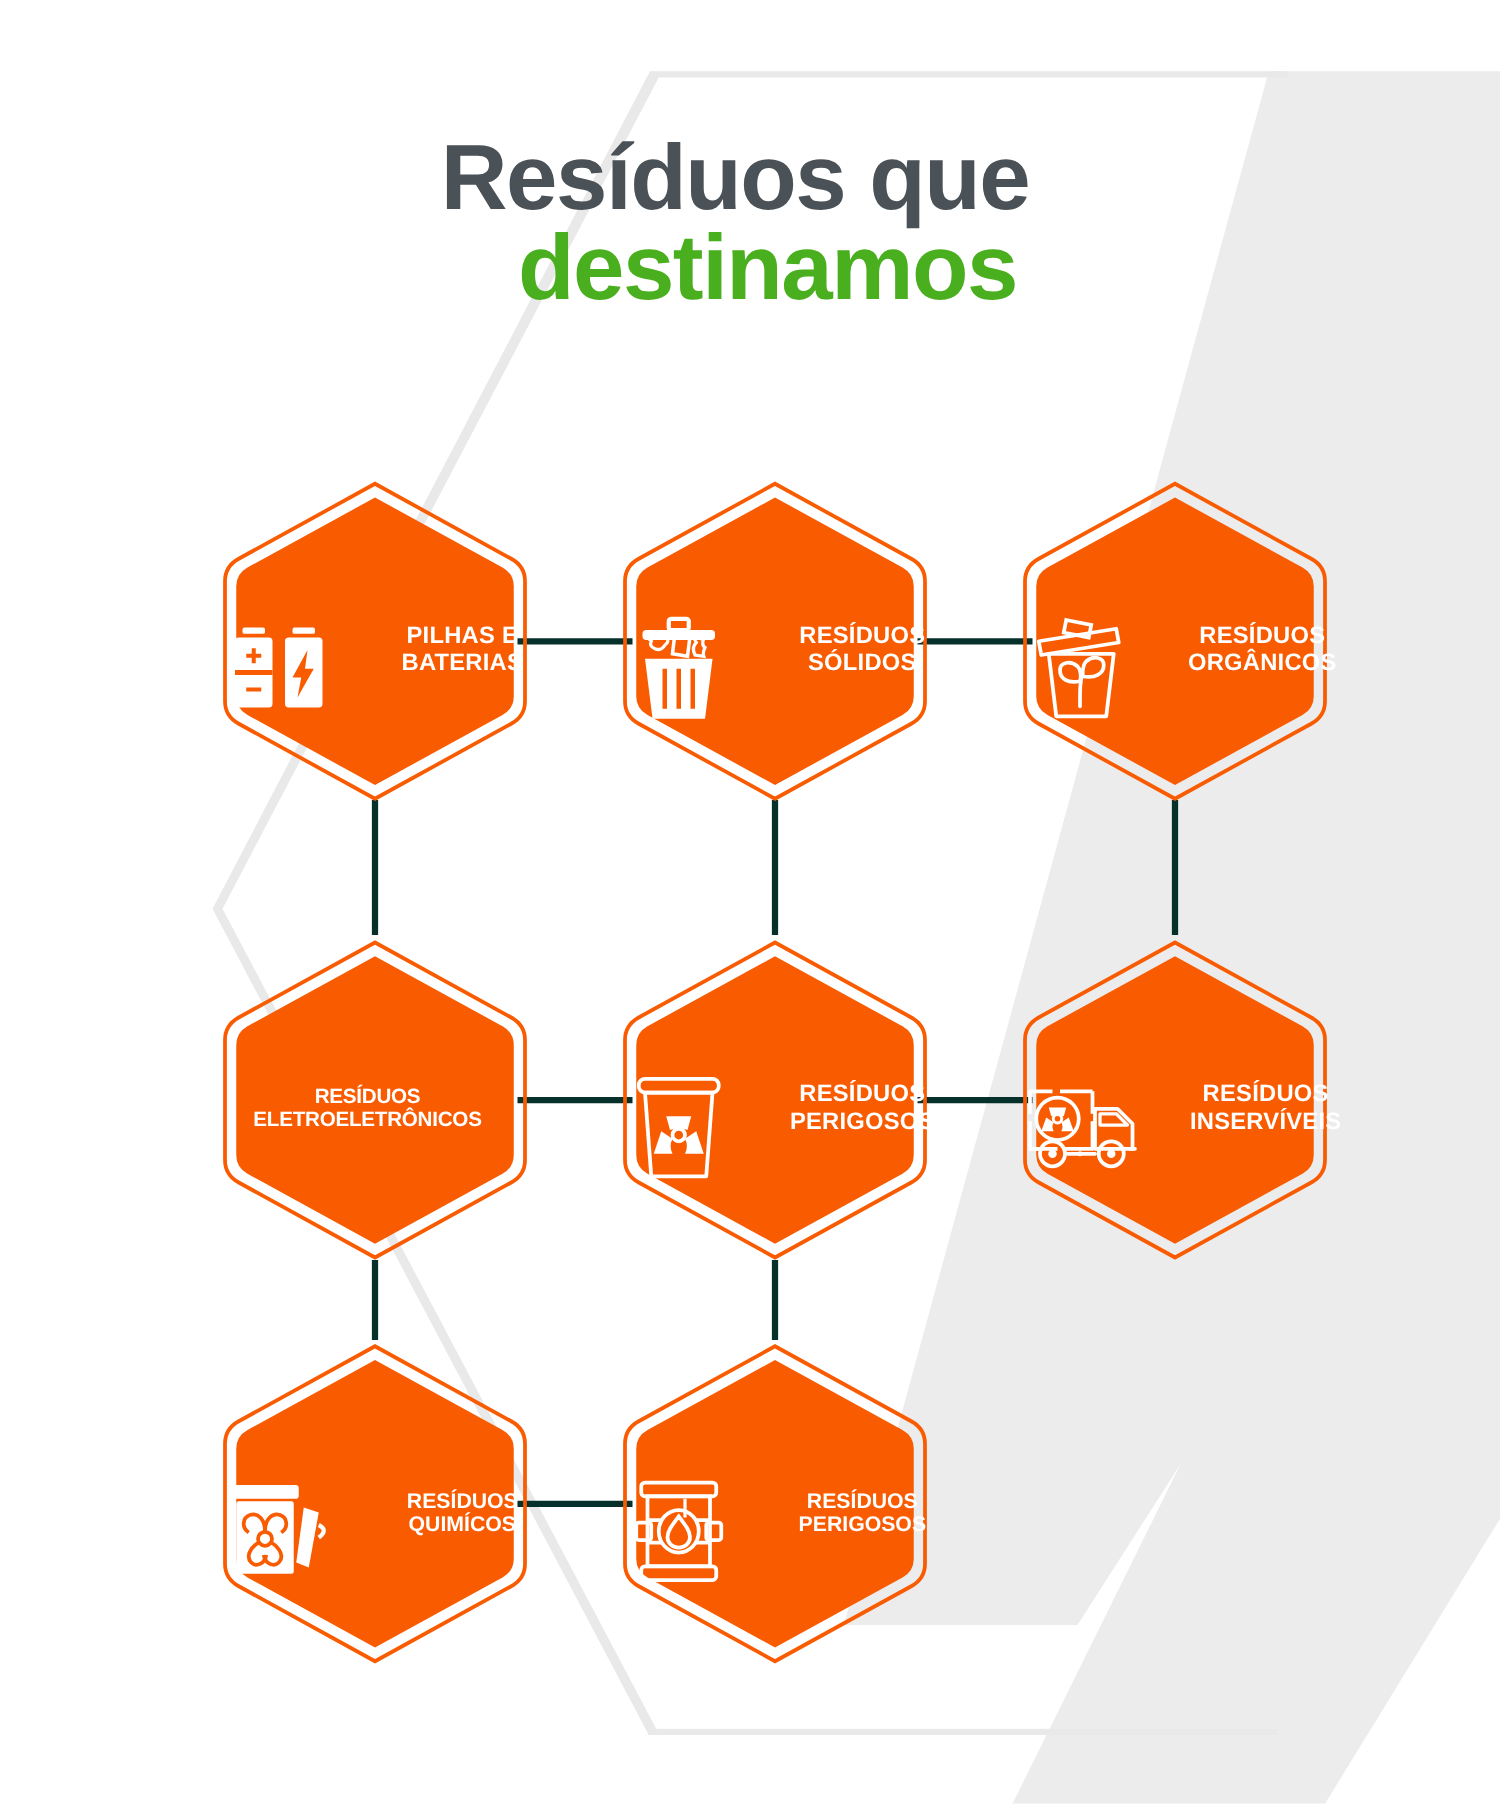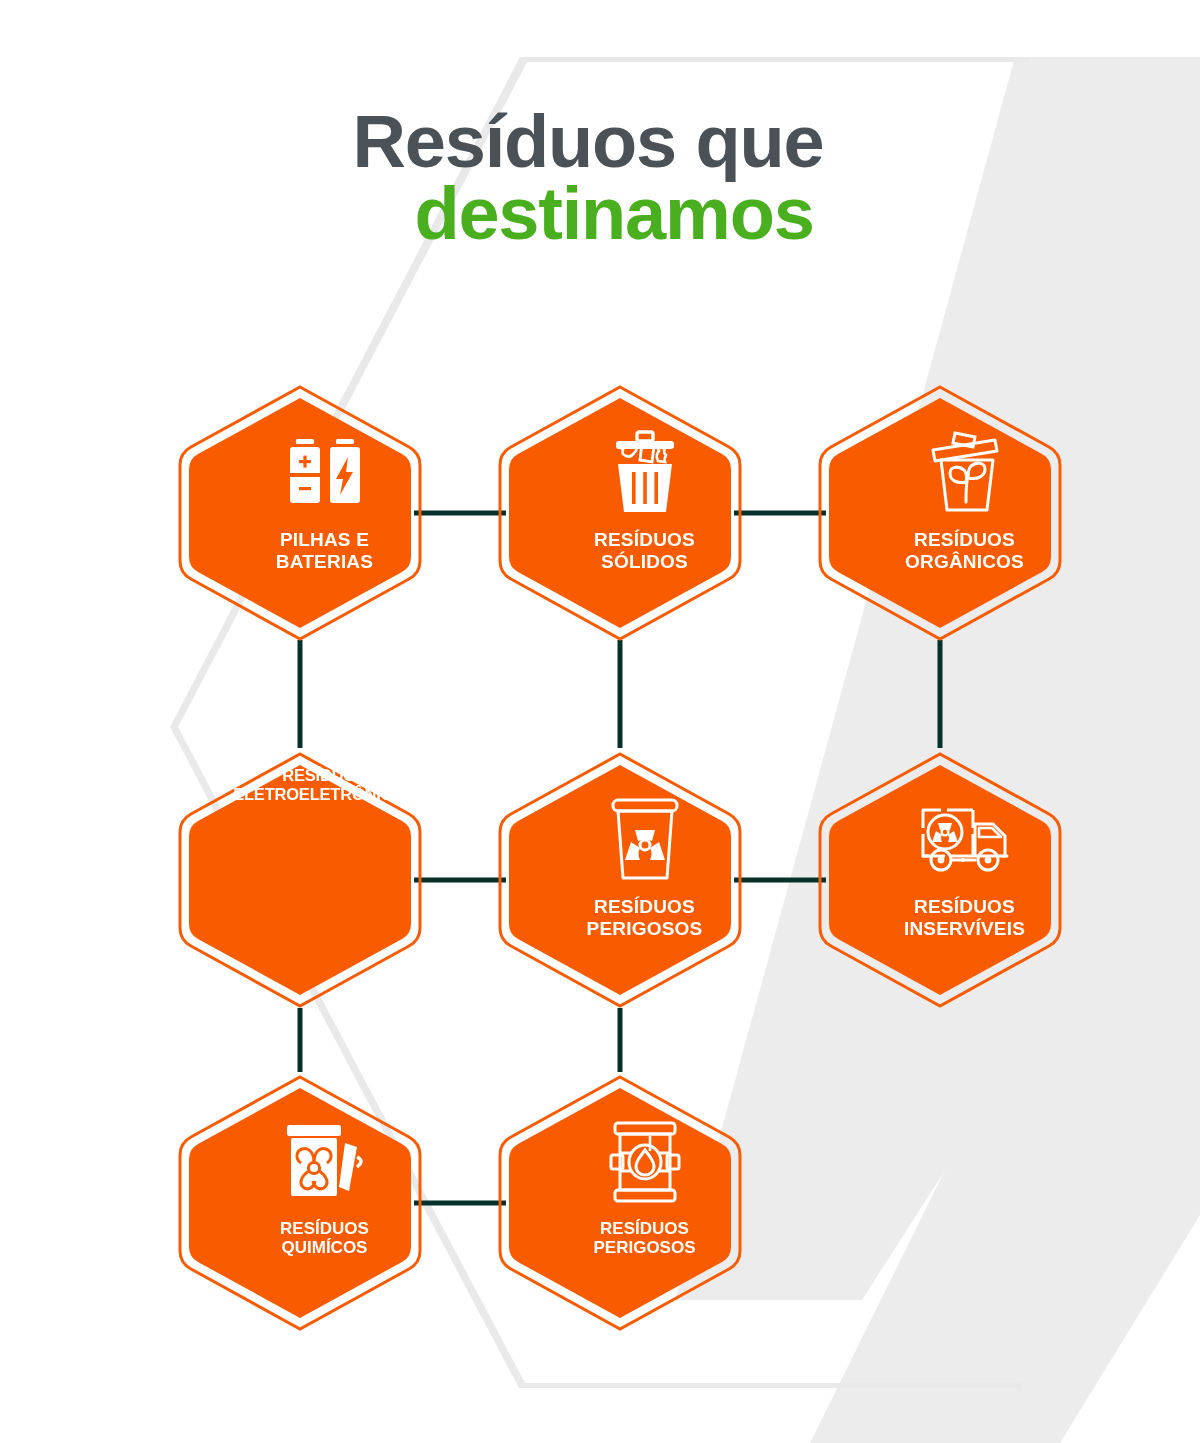--- a/index.html
+++ b/index.html
@@ -44,21 +44,21 @@
 
   
   #grid{position:absolute;left:0;top:0;width:1200px;height:1443px;z-index:8;}
   .hex{
     position:absolute;
     width:244px;height:256px;
   }
   .hex svg{position:absolute;left:0;top:0;width:244px;height:256px;overflow:visible;}
   .hex .inner{
     position:absolute;left:0;top:0;width:293px;height:256px;
-    display:flex;flex-direction:column;align-items:center;justify-content:flex-start;
+    display:flex;flex-direction:row;align-items:center;justify-content:flex-start;
     box-sizing:border-box;
   }
   .hex .ico{
     margin-top:44px;
     width:104px;height:86px;
     display:flex;align-items:center;justify-content:center;
   }
   .hex .ico svg{position:static;width:auto;height:auto;}
   .hex .cap{
     margin-top:14px;

